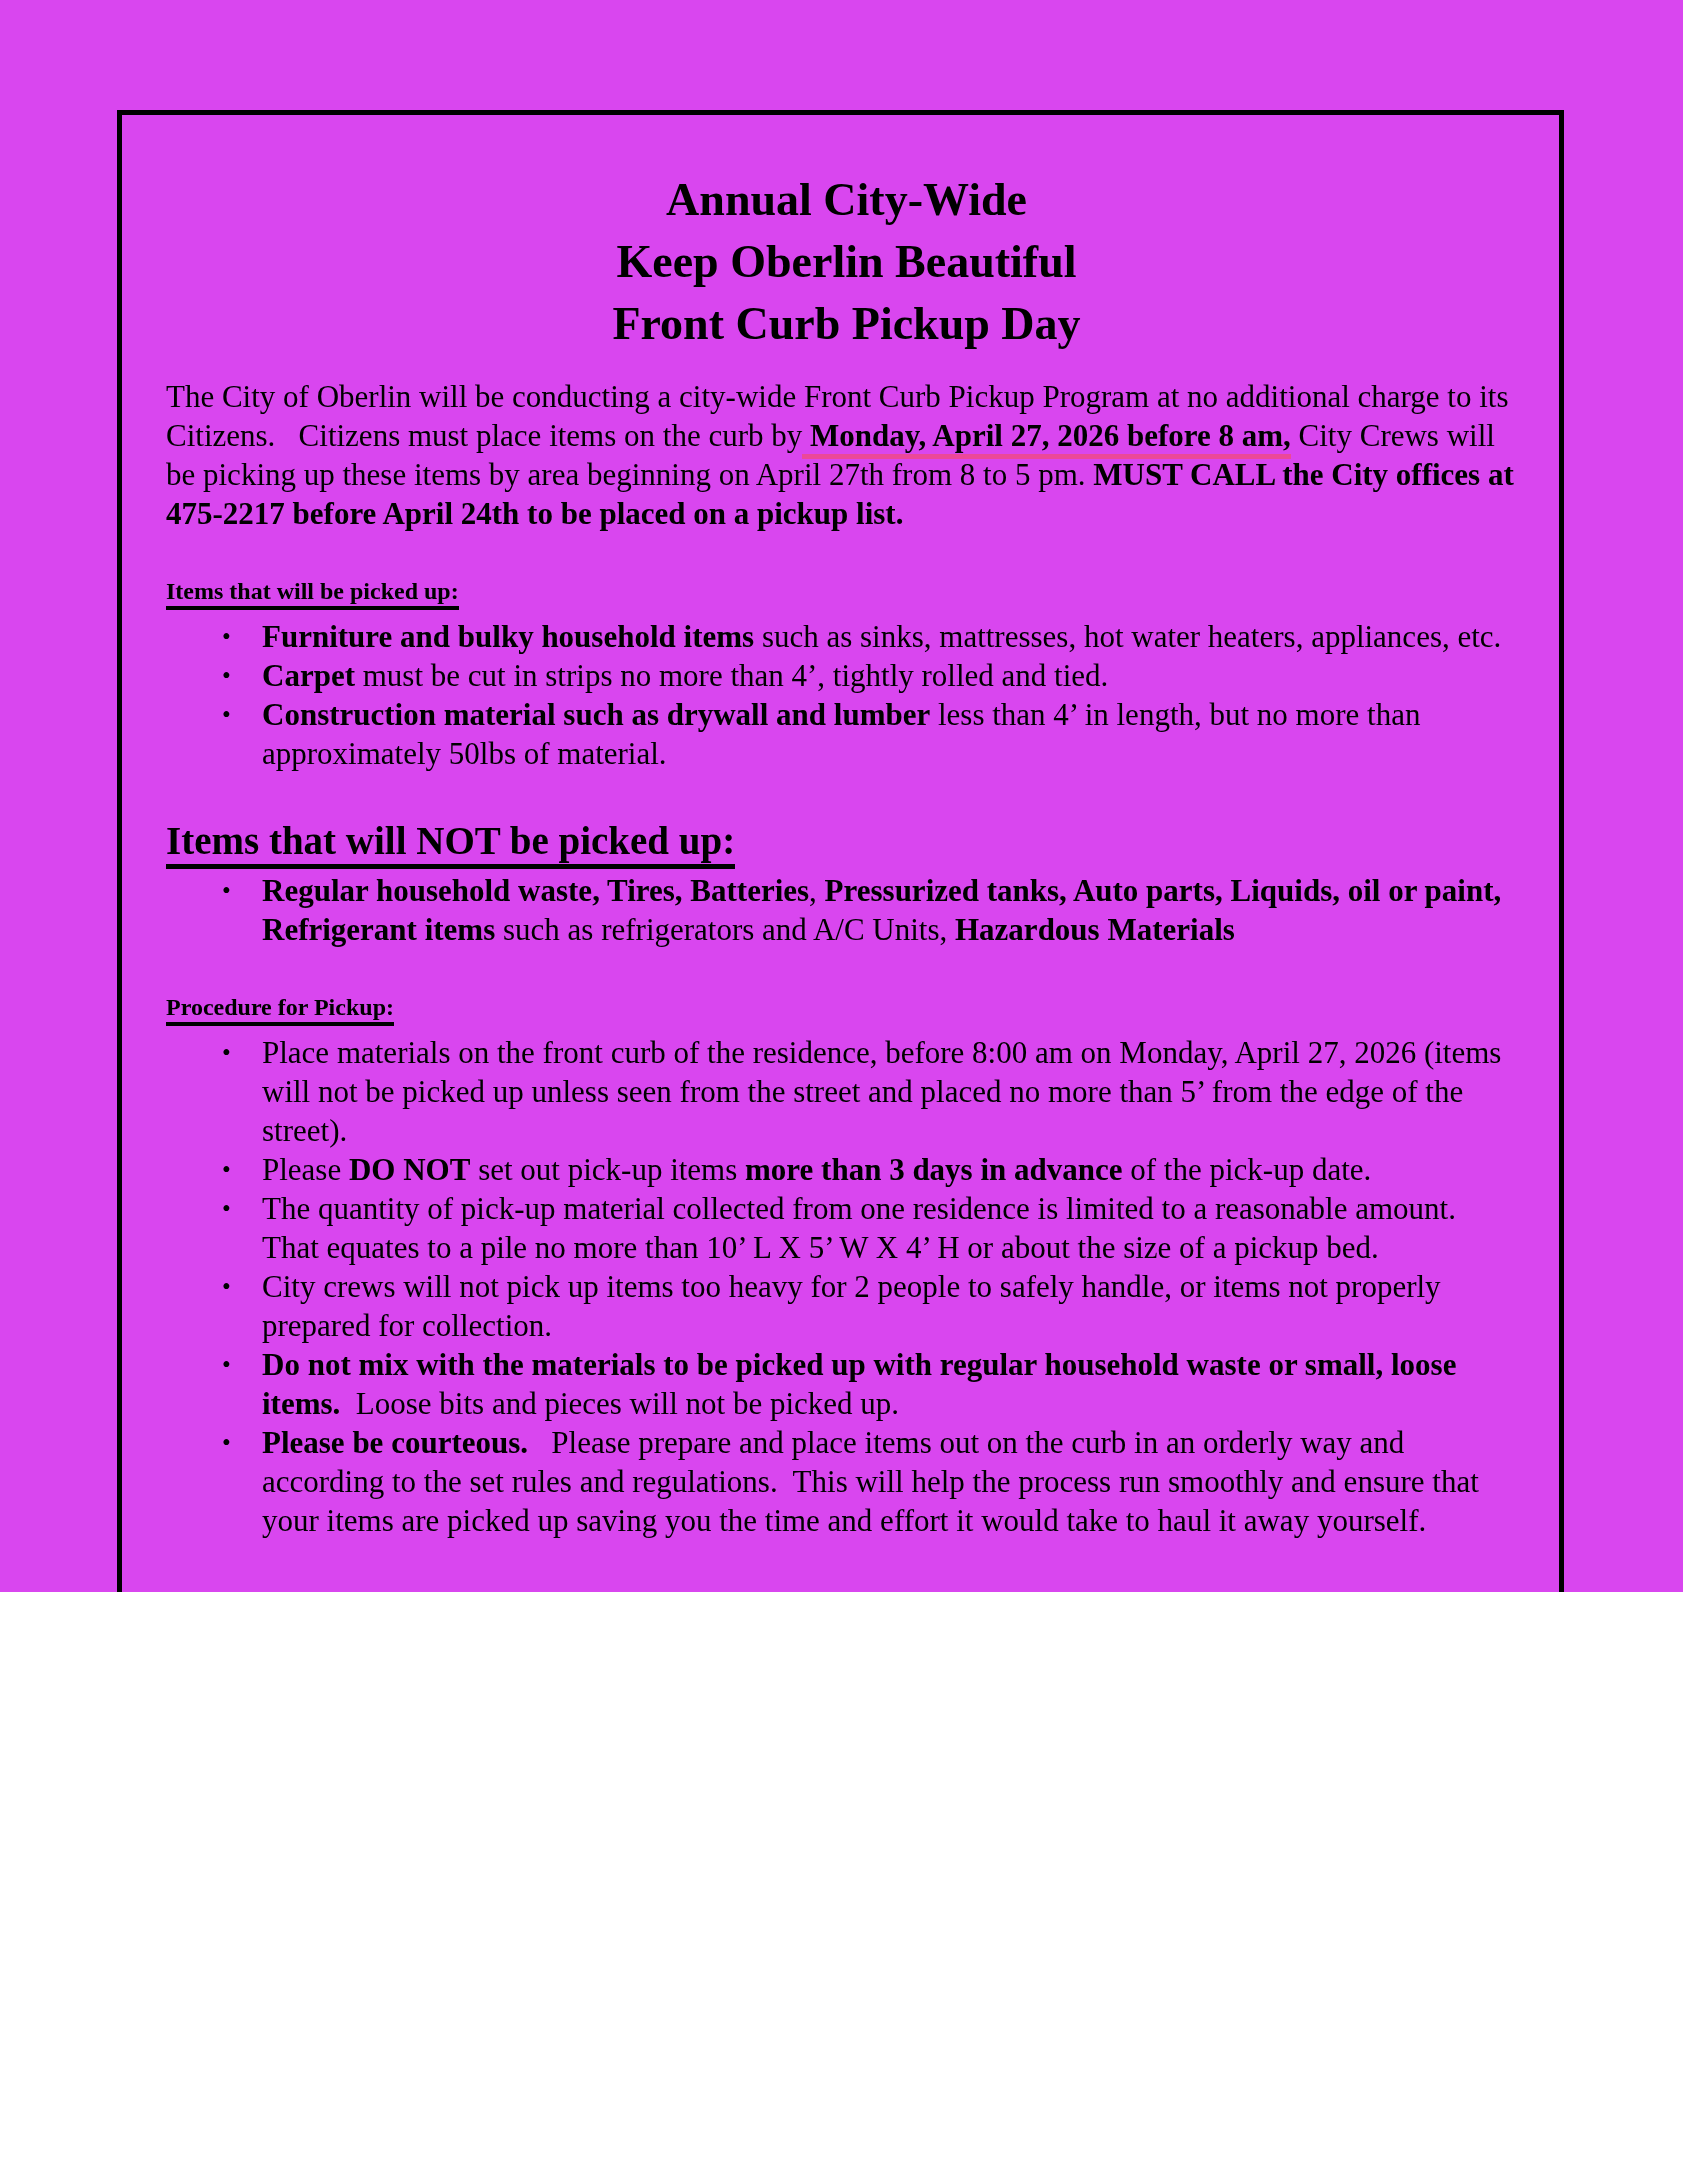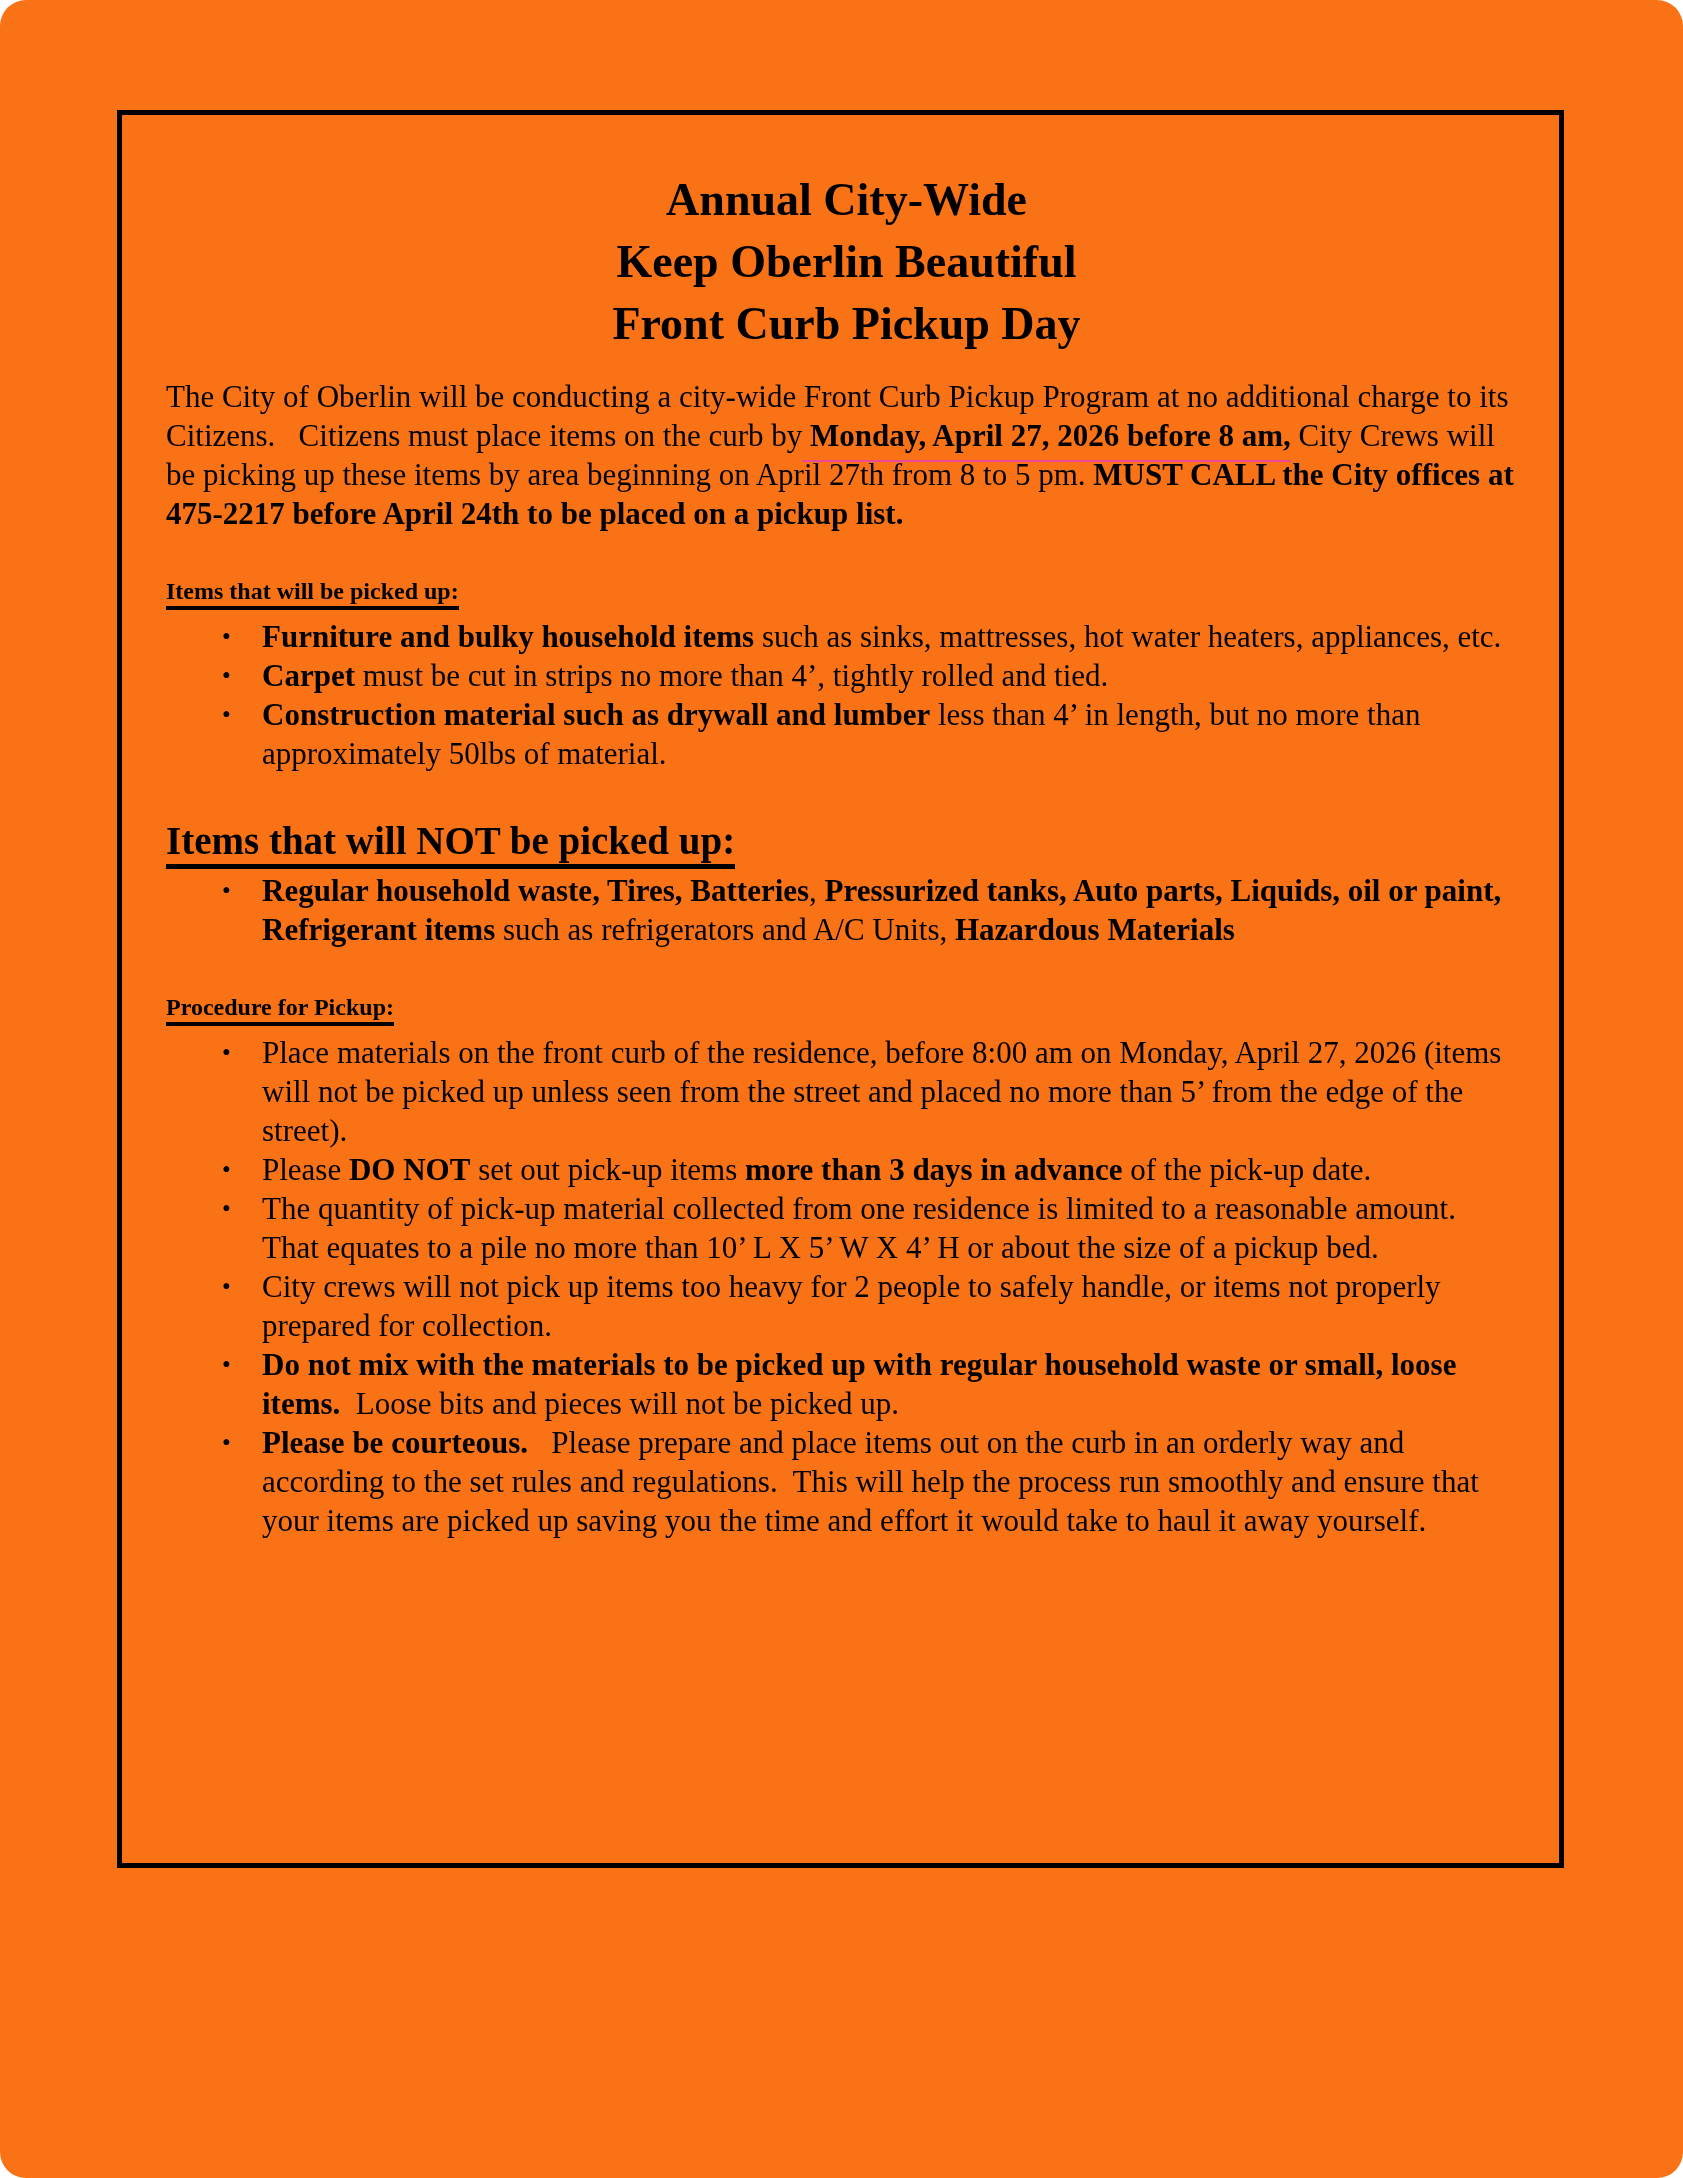--- a/index.html
+++ b/index.html
@@ -3,25 +3,24 @@
 <meta charset="utf-8">
 <style>
   html, body {
     margin: 0;
     padding: 0;
     background: #ffffff;
   }
   .page {
     position: relative;
     width: 1683px;
-    height: 2178px;
-    background: #f97316;
+    height: 1592px;
+    background: #d946ef;
     color: #000000;
     font-family: "Liberation Serif", serif;
-    border-radius: 26px;
   }
   .frame {
     position: absolute;
     left: 117px;
     top: 110px;
     width: 1447px;
     height: 1758px;
     border: 5px solid #000000;
     box-sizing: border-box;
     padding: 40px 32px 0 44px;
@@ -75,22 +74,22 @@
   ul.bullets li::before {
     content: "\2022";
     position: absolute;
     left: 56px;
     top: 0;
     font-size: 25px;
     line-height: 39px;
   }
   .b { font-weight: bold; }
   .u {
-    border-bottom: 2px solid #ec4899;
-    padding-bottom: 7px;
+    border-bottom: 5px solid #ec4899;
+    padding-bottom: 1px;
   }
   .footer-paragraph {
     margin-top: 0;
   }
   .link {
     border-bottom: 3px solid #000000;
     color: #000000;
     text-decoration: none;
   }
 </style>

